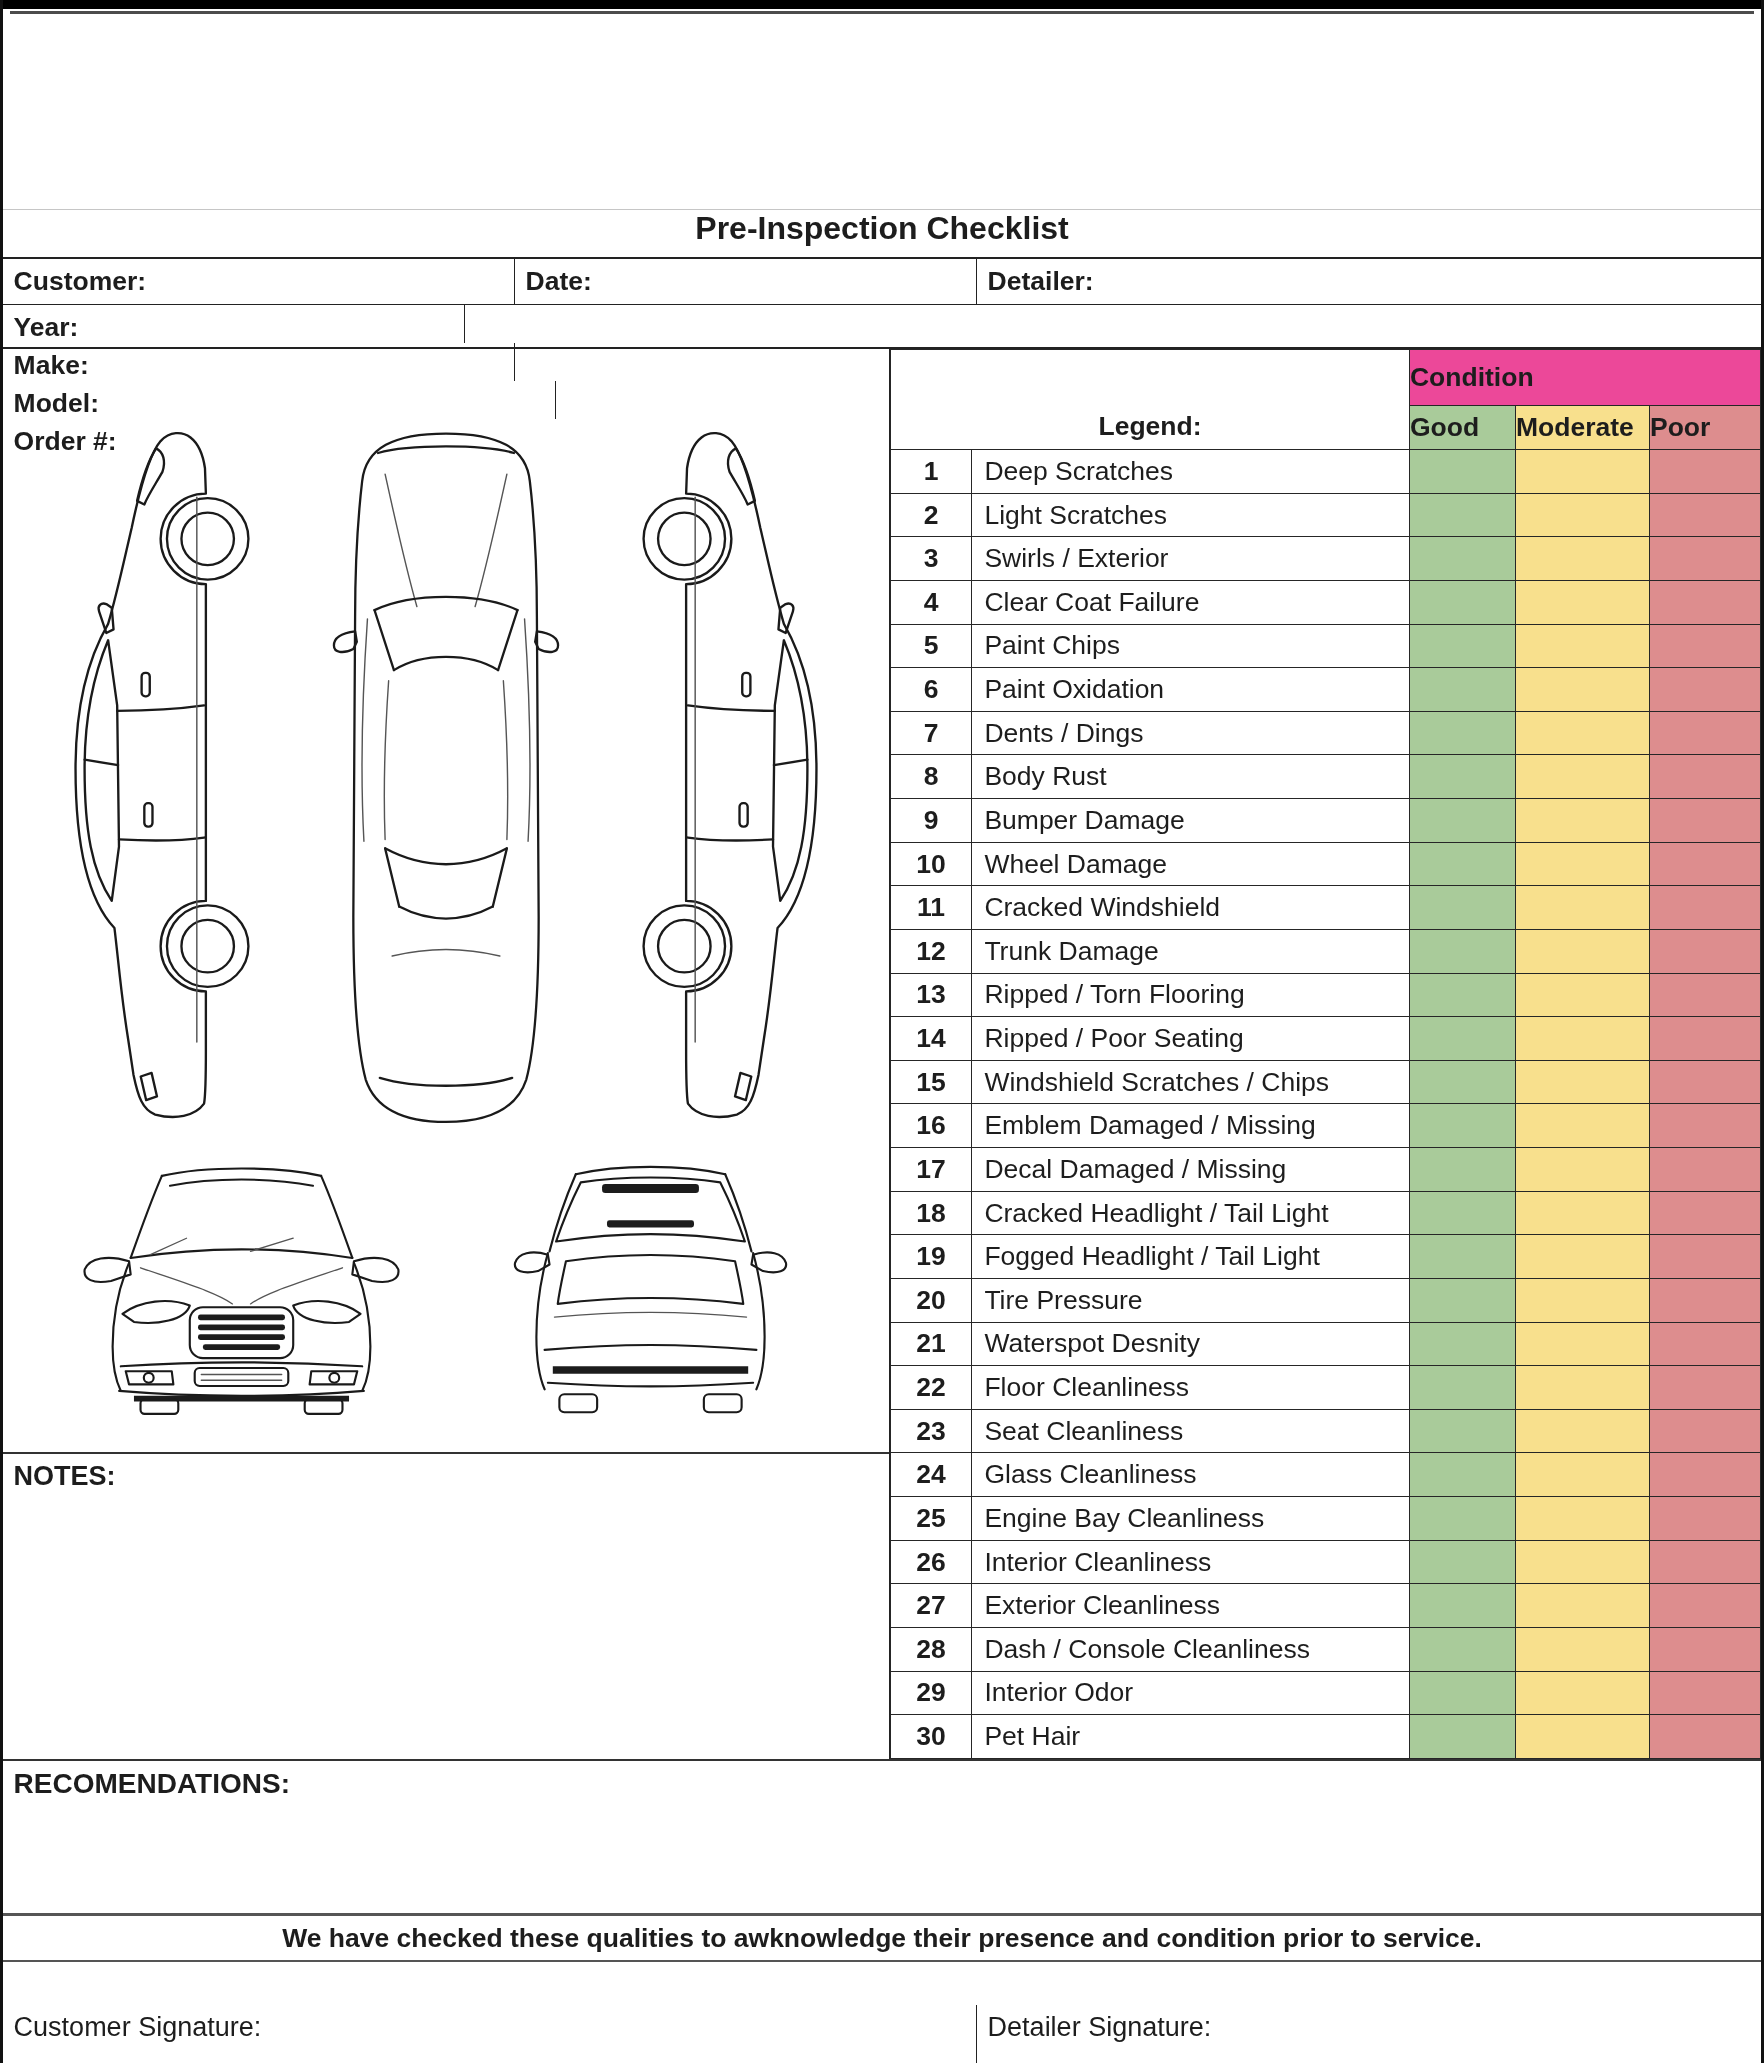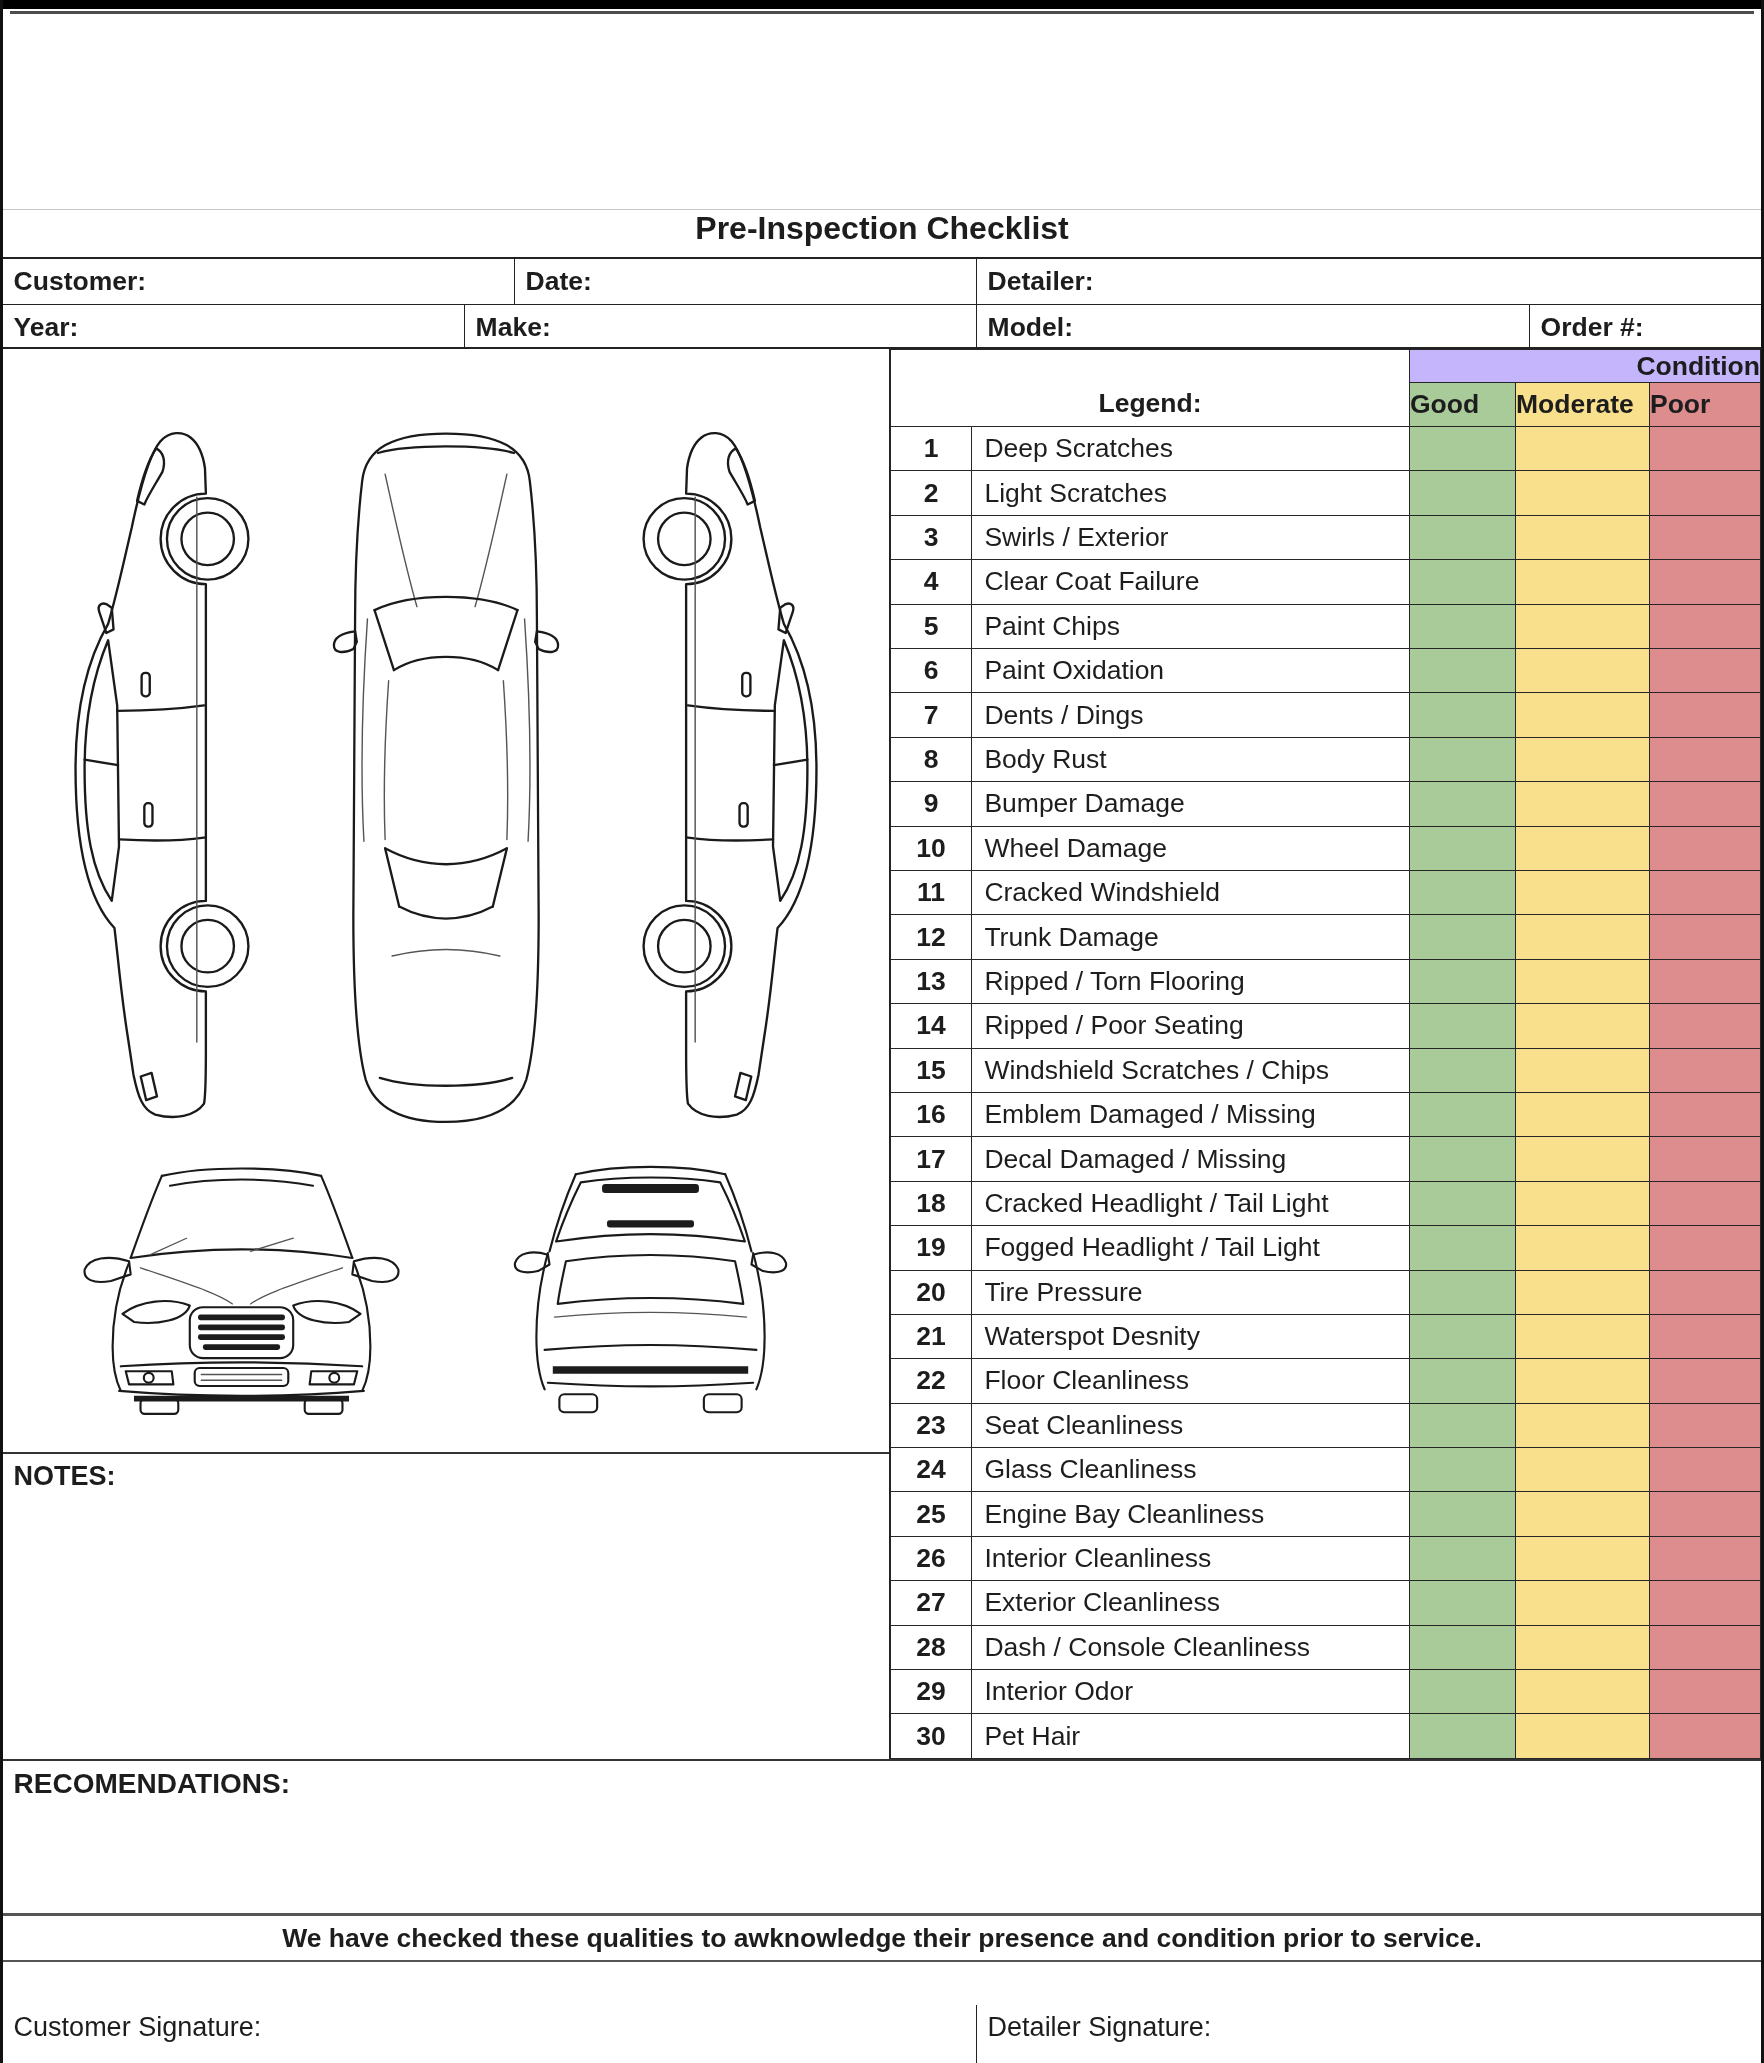--- a/index.html
+++ b/index.html
@@ -10,21 +10,21 @@
   body{background:#fff; font-family:"Liberation Sans", sans-serif; color:var(--ink);}
   .page{width:1764px; height:2064px; background:#fff; position:relative;
         border-left:3.5px solid #111; border-right:3.5px solid #111; overflow:hidden;}
   .top-black{height:8.8px; background:#000;}
   .gray-rule{height:3.5px; background:#4c4c4c; margin:1.8px 7px 0 7px;}
   .logo-box{height:196px; border-bottom:1.8px solid #c6c6c6;}
   .title-row{height:49px; border-bottom:2.6px solid #222; display:flex; align-items:flex-start; justify-content:center;}
   .title-row h1{font-size:32px; font-weight:bold;}
   .info-row{display:flex; width:100%;}
   .info-row-1{height:46px; border-bottom:1.8px solid #222;}
-  .info-row-2{height:44px; border-bottom:2.6px solid #222;}
+  .info-row-2{height:44px; border-bottom:2.6px solid #222;flex-direction:column;}
   .info-cell{border-right:1.8px solid #222; padding:7px 0 0 10.6px; font-weight:bold; font-size:26.5px;}
   .info-cell:last-child{border-right:none; flex:1;}
   .w-date{width:462px;} .w-cust{width:512px;} .w-year{width:462px;} .w-make{width:512px;} .w-model{width:553px;}
   .main{display:flex; height:1412px; border-bottom:2.6px solid #333;}
   .left-panel{width:886px; display:flex; flex-direction:column;}
   .diagram-area{height:1105px; border-bottom:2.6px solid #333; overflow:hidden;}
   .diag-top{display:flex; justify-content:center; gap:62px; padding-top:74px; height:794px;}
   .diag-bottom{display:flex; justify-content:center; gap:56px; margin-top:12.4px;}
   .diag-svg{display:block;}
   .diag-svg path, .diag-svg circle, .diag-svg rect, .diag-svg line{
@@ -33,21 +33,21 @@
   .diag-svg .fillDark{fill:#1c1c1c; stroke:none;}
   .notes-area{flex:1; padding:7px 10.6px;}
   .notes-area .area-label{font-weight:bold; font-size:27px;}
   .right-panel{flex:1; border-left:1.8px solid #222;}
   table.checklist{width:100%; height:100%; border-collapse:collapse; table-layout:fixed;}
   table.checklist col.c1{width:81px;} table.checklist col.c3{width:106px;}
   table.checklist col.c4{width:134px;} table.checklist col.c5{width:111px;}
   table.checklist td, table.checklist th{border:1.8px solid #262626; font-size:26.5px; overflow:hidden;}
   table.checklist tr.cond-row th{border-top:none;}
   .legend-cell{vertical-align:bottom; text-align:center; font-weight:bold; font-size:28px; padding-bottom:7px; background:#fff;}
-  .condition-cell{height:33px; text-align:right; font-weight:bold; font-size:29px; background:#c4b5fd;}
+  .condition-cell{height:56px; text-align:left; font-weight:bold; font-size:29px; background:#ec4899;}
   .col-head{height:44px; text-align:left; font-weight:bold; font-size:27px;}
   .bg-good{background:var(--good);} .bg-moderate{background:var(--moderate);} .bg-poor{background:var(--poor);}
   td.c-num{text-align:center; font-weight:bold;}
   td.c-label{padding-left:12.4px;}
   .rec-area{height:155px; border-bottom:3.5px solid #555; padding:7px 10.6px;}
   .rec-area .area-label{font-weight:bold; font-size:28px;}
   .statement-row{height:46px; border-bottom:2.6px solid #555; display:flex; align-items:center; justify-content:center;}
   .statement-row p{font-weight:bold; font-size:26.5px;}
   .sig-row{height:86px; display:flex;margin-top:43px;}
   .sig-cell{padding:7px 0 0 10.6px; font-size:27px;}

